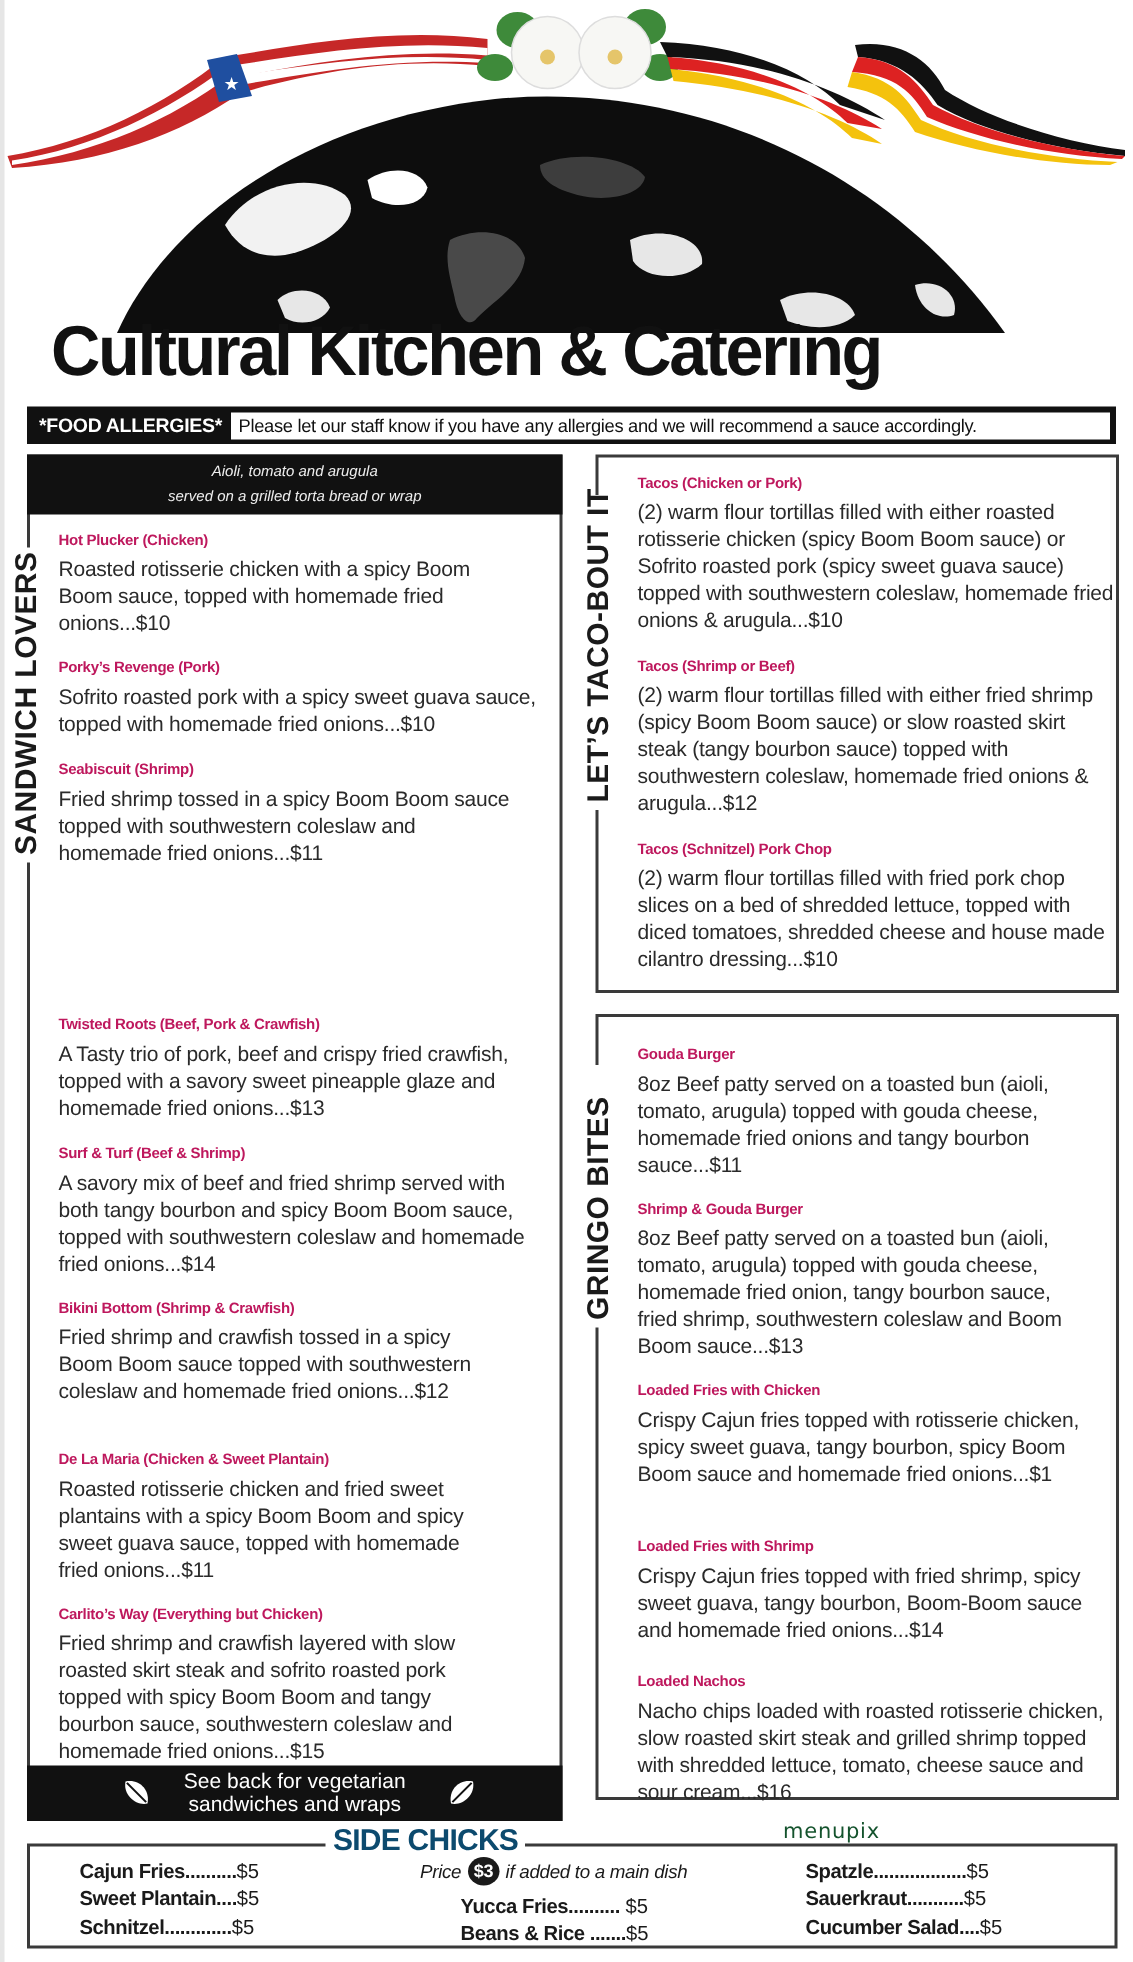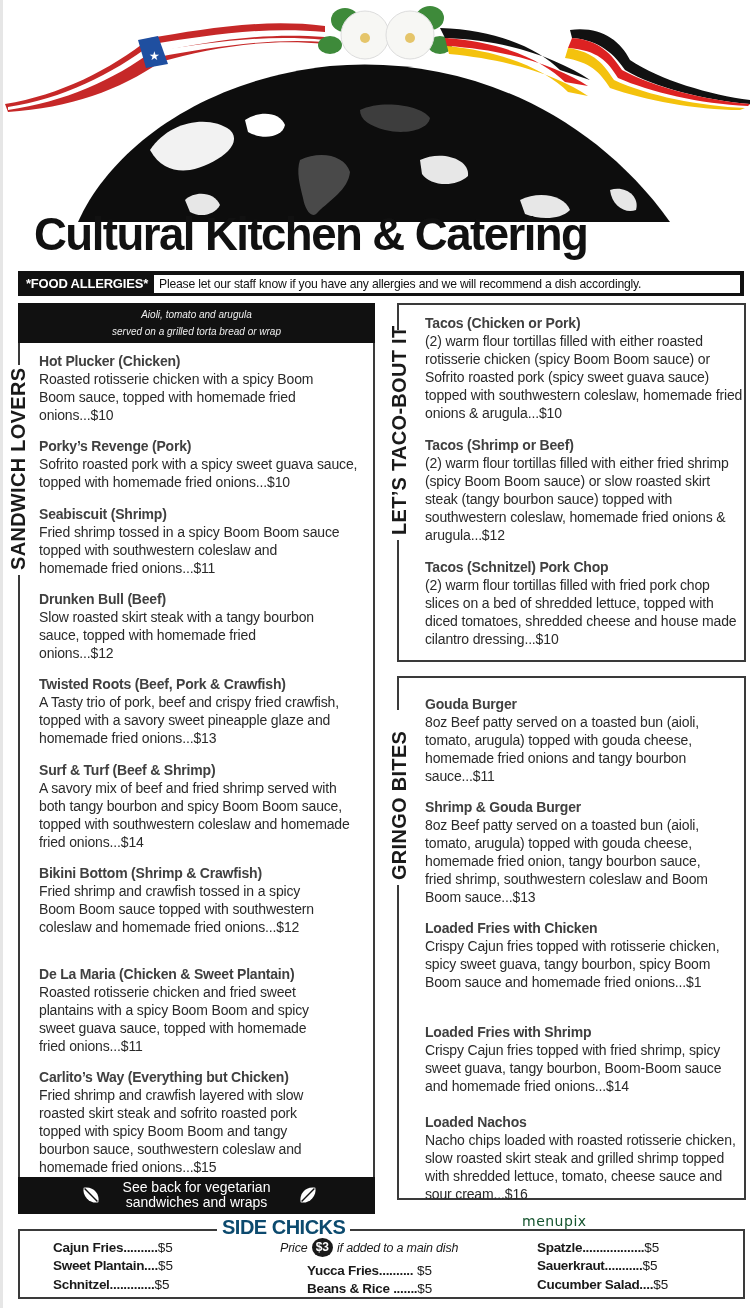--- a/index.html
+++ b/index.html
@@ -22,21 +22,21 @@
   .sandwich-box { left: 18px; top: 303px; width: 357px; height: 911px; }
   .taco-box { left: 397px; top: 303px; width: 349px; height: 359px; }
   .gringo-box { left: 397px; top: 676px; width: 349px; height: 524px; }
 
   .sandwich-head { position: absolute; left: -2px; top: -2px; width: 357px; height: 40px; background: #111; color: #eee; font-style: italic; font-size: 10px; text-align: center; line-height: 17px; padding-top: 3px; }
 
   .side-label-wrap { position: absolute; background: #fff; }
   .side-label { position: absolute; font-weight: 700; font-size: 20px; letter-spacing: 0.3px; color: #1a1a1a; white-space: nowrap; transform: rotate(-90deg); transform-origin: left top; }
 
   .item { position: absolute; width: 320px; }
-  .item-name { font-weight: 700; font-size: 14px; line-height: 18px; color: #404040; letter-spacing: -0.2px; }
+  .item-name { font-weight: 700; font-size: 10px; line-height: 18px; color: #be185d; letter-spacing: -0.2px; }
   .item-desc { font-size: 14px; line-height: 18px; color: #2a2a2a; letter-spacing: -0.15px; }
 
   .veg-bar { position: absolute; left: -2px; bottom: -2px; width: 357px; height: 37px; background: #111; color: #fff; text-align: center; font-size: 14px; line-height: 15px; padding-top: 3px; }
   .leaf { position: absolute; top: 7px; width: 22px; height: 22px; }
 
   
   .sides-box { position: absolute; left: 18px; top: 1229px; width: 727px; height: 70px; border: 2px solid #3a3a3a; }
   .sides-title { position: absolute; left: 217px; top: 1216px; padding: 0 5px; background: #fff; font-weight: 700; font-size: 20px; letter-spacing: -0.5px; color: #0c4a6e; }
   .side-line { position: absolute; font-size: 13.5px; line-height: 18px; white-space: nowrap; }
   .side-line b { font-weight: 700; letter-spacing: -0.3px; }
@@ -92,44 +92,40 @@
     <path d="M570,30 C600,26 620,40 630,60 C660,80 710,95 750,100 L750,104 C705,100 655,88 625,70 C615,55 600,40 572,38 Z" fill="#111"></path>
     <path d="M572,38 C600,40 612,55 622,70 C655,88 705,100 750,104 L748,106 C700,104 650,92 618,78 C608,62 598,50 568,48 Z" fill="#d22"></path>
     <path d="M568,48 C595,52 604,65 614,80 C648,96 700,106 745,108 L740,110 C695,110 645,100 610,88 C600,72 590,62 565,58 Z" fill="#f4c20d"></path>
   </g>
 </svg>
 
 <div class="title">Cultural Kitchen &amp; Catering</div>
 
 <div class="allergy-bar">
   <span class="allergy-label">*FOOD ALLERGIES*</span>
-  <span class="allergy-msg">Please let our staff know if you have any allergies and we will recommend a dish accordingly.</span>
+  <span class="allergy-msg">Please let our staff know if you have any allergies and we will recommend a sauce accordingly.</span>
 </div>
 
 <div class="box sandwich-box">
   <div class="sandwich-head">
     <div>Aioli, tomato and arugula</div>
     <div>served on a grilled torta bread or wrap</div>
   </div>
 
   <div class="item" style="left:19px; top:47px;">
     <div class="item-name">Hot Plucker (Chicken)</div>
     <div class="item-desc" style="width:290px">Roasted rotisserie chicken with a spicy Boom Boom sauce, topped with homemade fried onions...$10</div>
   </div>
   <div class="item" style="left:19px; top:132px;">
     <div class="item-name">Porky’s Revenge (Pork)</div>
     <div class="item-desc" style="width:330px">Sofrito roasted pork with a spicy sweet guava sauce, topped with homemade fried onions...$10</div>
   </div>
   <div class="item" style="left:19px; top:200px;">
     <div class="item-name">Seabiscuit (Shrimp)</div>
     <div class="item-desc" style="width:305px">Fried shrimp tossed in a spicy Boom Boom sauce topped with southwestern coleslaw and homemade fried onions...$11</div>
-  </div>
-  <div class="item" style="left:19px; top:285px;">
-    <div class="item-name">Drunken Bull (Beef)</div>
-    <div class="item-desc" style="width:285px">Slow roasted skirt steak with a tangy bourbon sauce, topped with homemade fried onions...$12</div>
   </div>
   <div class="item" style="left:19px; top:370px;">
     <div class="item-name">Twisted Roots (Beef, Pork &amp; Crawfish)</div>
     <div class="item-desc" style="width:330px">A Tasty trio of pork, beef and crispy fried crawfish, topped with a savory sweet pineapple glaze and homemade fried onions...$13</div>
   </div>
   <div class="item" style="left:19px; top:456px;">
     <div class="item-name">Surf &amp; Turf (Beef &amp; Shrimp)</div>
     <div class="item-desc" style="width:320px">A savory mix of beef and fried shrimp served with both tangy bourbon and spicy Boom Boom sauce, topped with southwestern coleslaw and homemade fried onions...$14</div>
   </div>
   <div class="item" style="left:19px; top:559px;">

